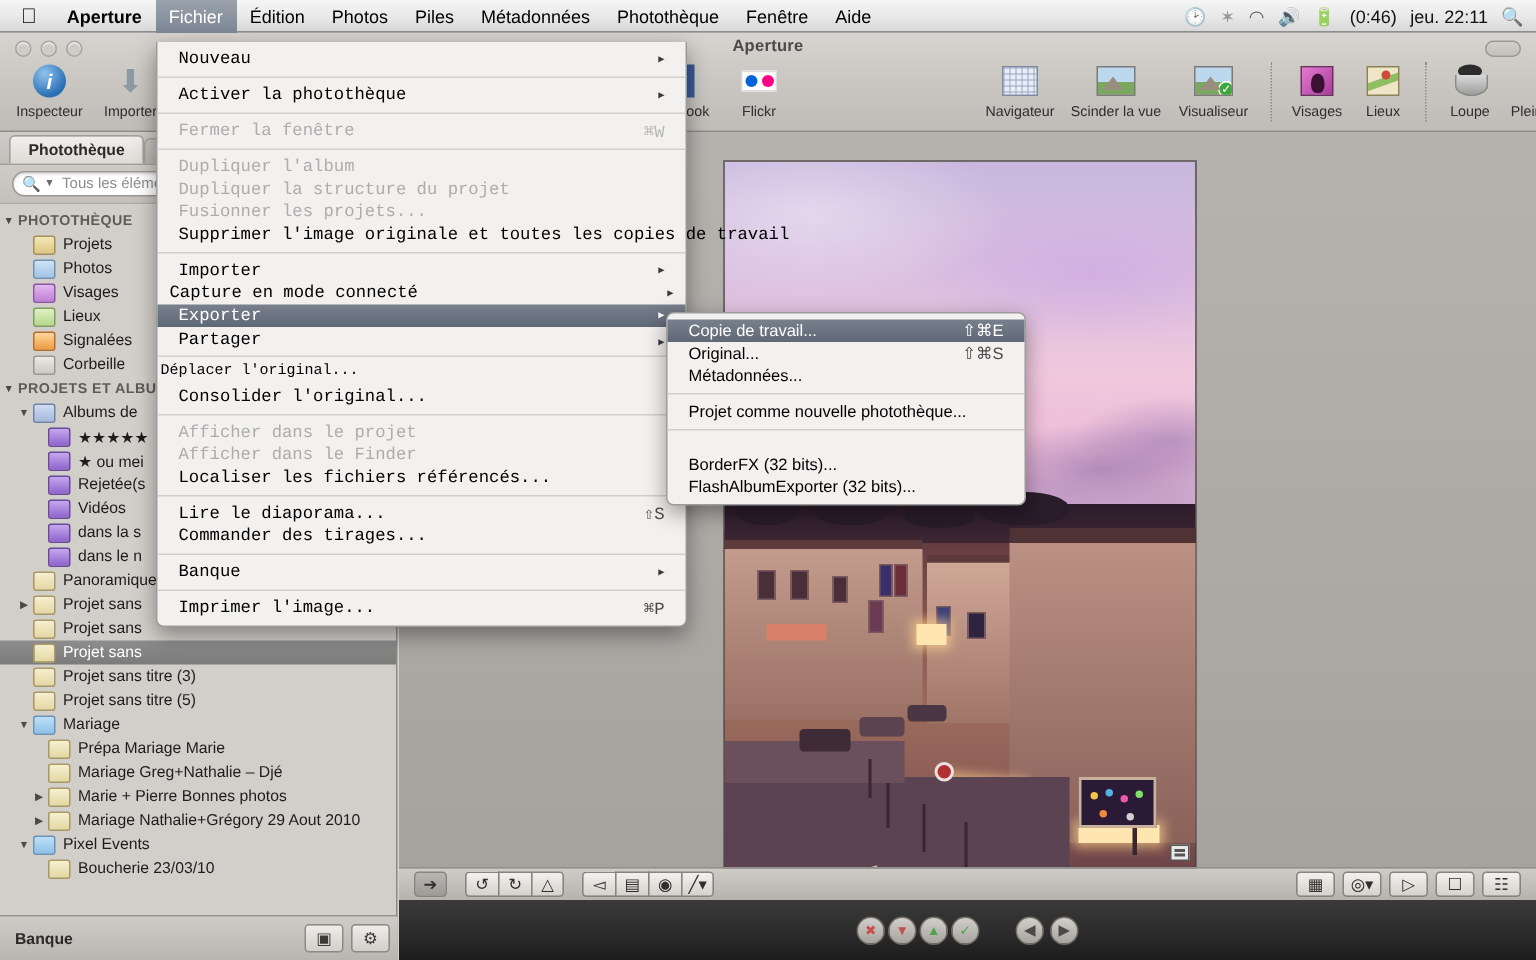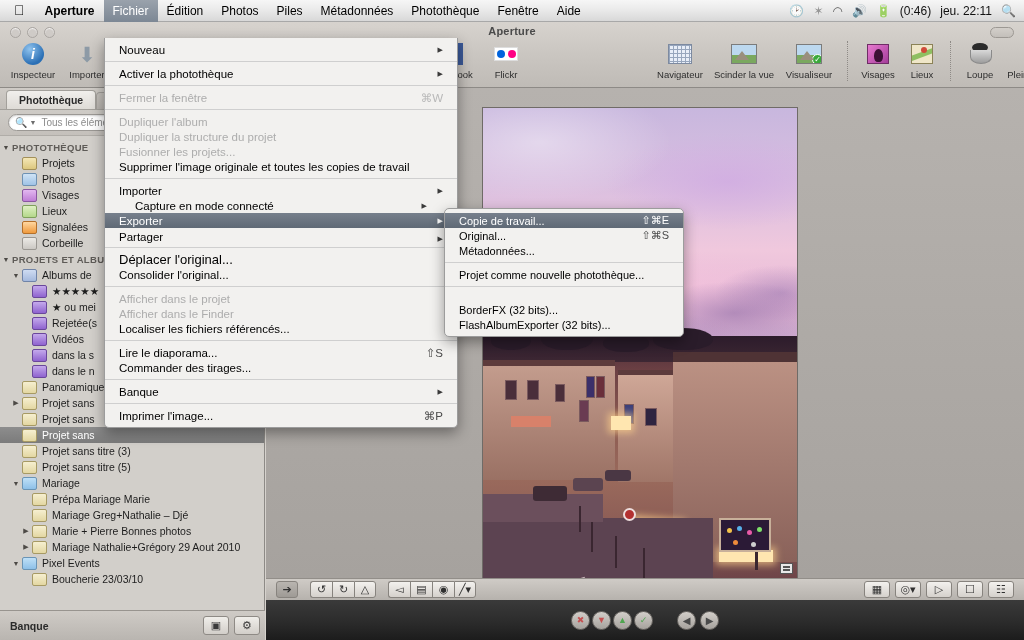--- a/index.html
+++ b/index.html
@@ -578,24 +578,24 @@
               <span class="arw">◀</span>
             </div>
           <div class="rbtn">
               <span class="arw">▶</span>
             </div>
         </div>
       </div>
     </div>
   </div>
 
-  <div id="filemenu" style="position:absolute;left:104px;top:38px;width:354px;
+  <div id="filemenu" style="position:absolute;left:104px;top:28px;width:354px;
               background:#f2f1ef;border:1px solid #9c9c9c;border-top:none;
               box-shadow:0 5px 14px rgba(0,0,0,.38);z-index:200;
-              border-radius:0 0 5px 5px;padding:4px 0;">
+              border-radius:0 0 5px 5px;padding:4px 0;font-family:Liberation Mono, monospace;">
       <div style="display: flex; align-items: center; height: 15px; padding: 0px 14px; font-size: 11.5px; white-space: nowrap; color: rgb(0, 0, 0);">
         <span style="flex: 1 1 0%;">Nouveau</span>
         <span style="margin-left: 14px; font-size: 7px; color: rgb(58, 58, 58);">▶</span>
       </div>
       <div style="height: 1px; background: rgb(207, 207, 207); margin: 4px 0px;"></div>
       <div style="display: flex; align-items: center; height: 15px; padding: 0px 14px; font-size: 11.5px; white-space: nowrap; color: rgb(0, 0, 0);">
         <span style="flex: 1 1 0%;">Activer la photothèque</span>
         <span style="margin-left: 14px; font-size: 7px; color: rgb(58, 58, 58);">▶</span>
       </div>
       <div style="height: 1px; background: rgb(207, 207, 207); margin: 4px 0px;"></div>
@@ -614,34 +614,34 @@
         <span style="flex: 1 1 0%;">Fusionner les projets...</span>
       </div>
       <div style="display: flex; align-items: center; height: 15px; padding: 0px 14px; font-size: 11.5px; white-space: nowrap; color: rgb(0, 0, 0);">
         <span style="flex: 1 1 0%;">Supprimer l'image originale et toutes les copies de travail</span>
       </div>
       <div style="height: 1px; background: rgb(207, 207, 207); margin: 4px 0px;"></div>
       <div style="display: flex; align-items: center; height: 15px; padding: 0px 14px; font-size: 11.5px; white-space: nowrap; color: rgb(0, 0, 0);">
         <span style="flex: 1 1 0%;">Importer</span>
         <span style="margin-left: 14px; font-size: 7px; color: rgb(58, 58, 58);">▶</span>
       </div>
-      <div style="display: flex; align-items: center; height: 15px; padding: 0px 30px; font-size: 11.5px; white-space: nowrap; color: rgb(0, 0, 0);">
+      <div style="display: flex; align-items: center; height: 15px; padding: 0px 8px; font-size: 11.5px; white-space: nowrap; color: rgb(0, 0, 0);">
         <span style="flex: 1 1 0%;">Capture en mode connecté</span>
         <span style="margin-left: 14px; font-size: 7px; color: rgb(58, 58, 58);">▶</span>
       </div>
       <div style="display: flex; align-items: center; height: 15px; padding: 0px 14px; font-size: 11.5px; white-space: nowrap; background: linear-gradient(rgb(119, 128, 140), rgb(95, 105, 117)); color: rgb(255, 255, 255);">
         <span style="flex: 1 1 0%;">Exporter</span>
         <span style="margin-left: 14px; font-size: 7px; color: rgb(255, 255, 255);">▶</span>
       </div>
       <div style="display: flex; align-items: flex-end; height: 15px; padding: 0px 14px; font-size: 11.5px; white-space: nowrap; color: rgb(0, 0, 0);">
         <span style="flex: 1 1 0%;">Partager</span>
         <span style="margin-left: 14px; font-size: 7px; color: rgb(58, 58, 58);">▶</span>
       </div>
       <div style="height: 1px; background: rgb(207, 207, 207); margin: 4px 0px;"></div>
-      <div style="display: flex; align-items: flex-end; height: 15px; padding: 0px 14px; font-size: 13px; white-space: nowrap; color: rgb(0, 0, 0);">
+      <div style="display: flex; align-items: flex-start; height: 15px; padding: 0px 2px; font-size: 10px; white-space: nowrap; color: rgb(0, 0, 0);">
         <span style="flex: 1 1 0%;">Déplacer l'original...</span>
       </div>
       <div style="display: flex; align-items: center; height: 15px; padding: 0px 14px; font-size: 11.5px; white-space: nowrap; color: rgb(0, 0, 0);">
         <span style="flex: 1 1 0%;">Consolider l'original...</span>
       </div>
       <div style="height: 1px; background: rgb(207, 207, 207); margin: 4px 0px;"></div>
       <div style="display: flex; align-items: center; height: 15px; padding: 0px 14px; font-size: 11.5px; white-space: nowrap; color: rgb(173, 173, 173);">
         <span style="flex: 1 1 0%;">Afficher dans le projet</span>
       </div>
       <div style="display: flex; align-items: center; height: 15px; padding: 0px 14px; font-size: 11.5px; white-space: nowrap; color: rgb(173, 173, 173);">

